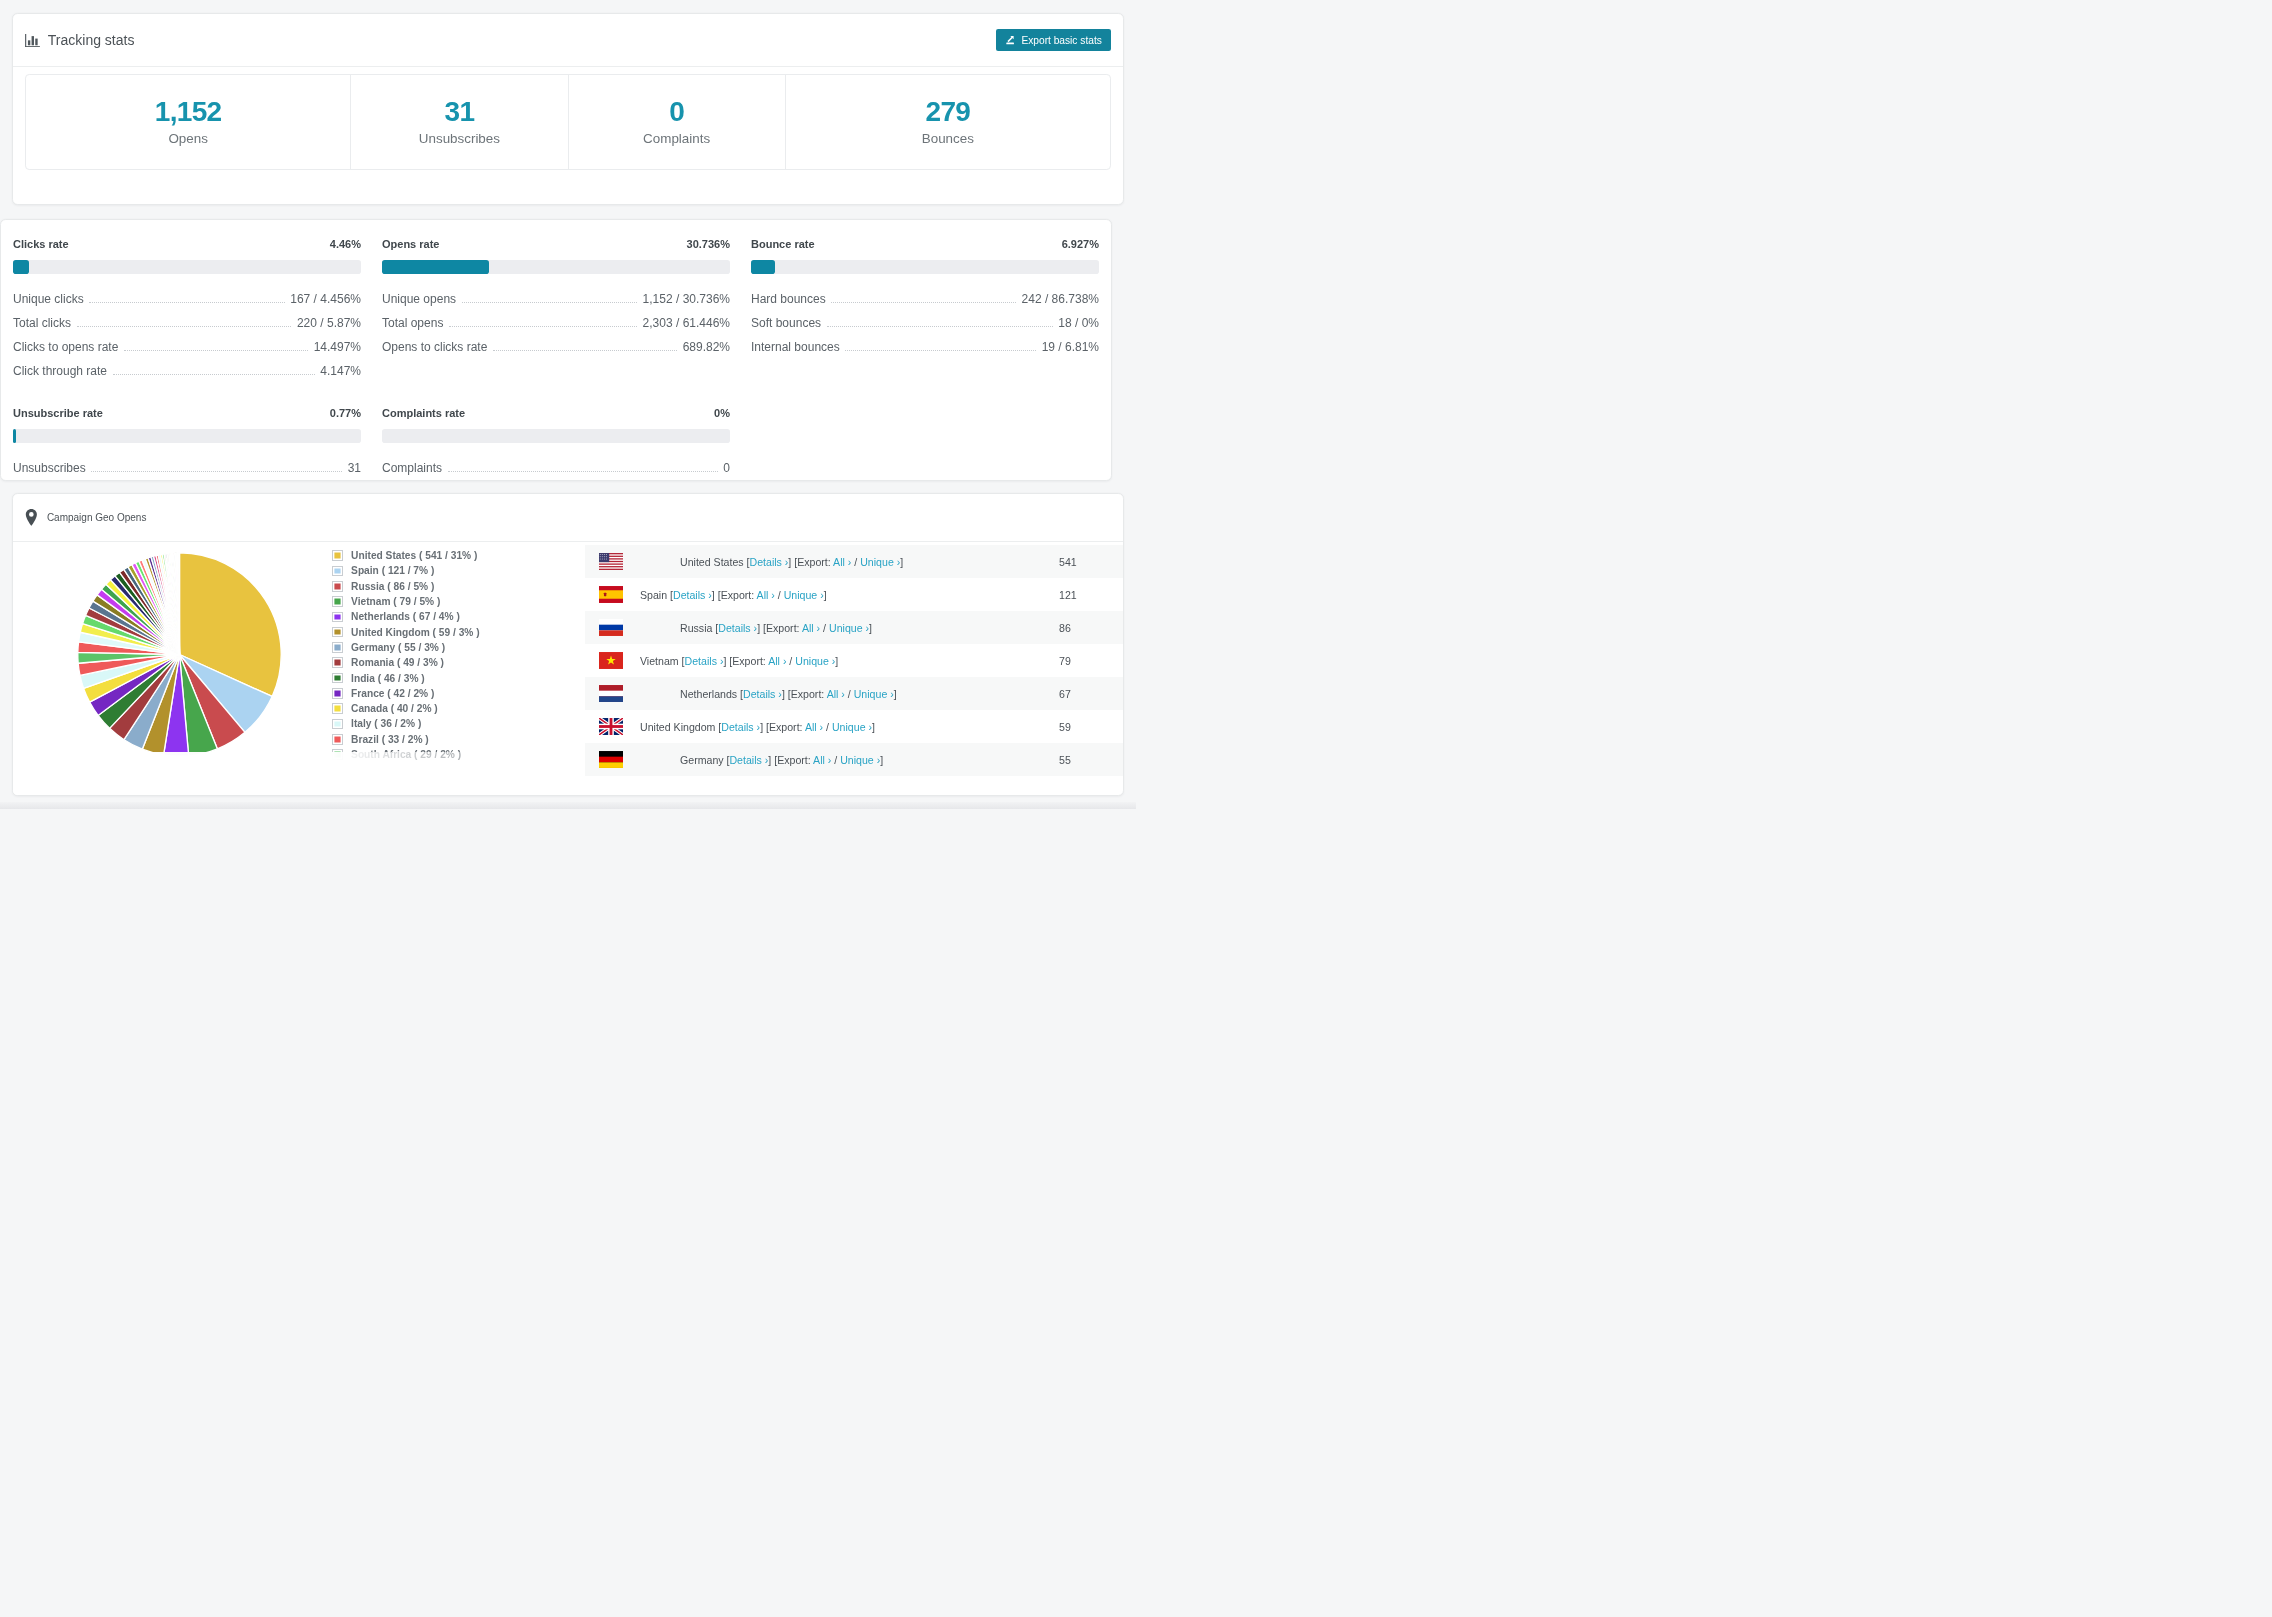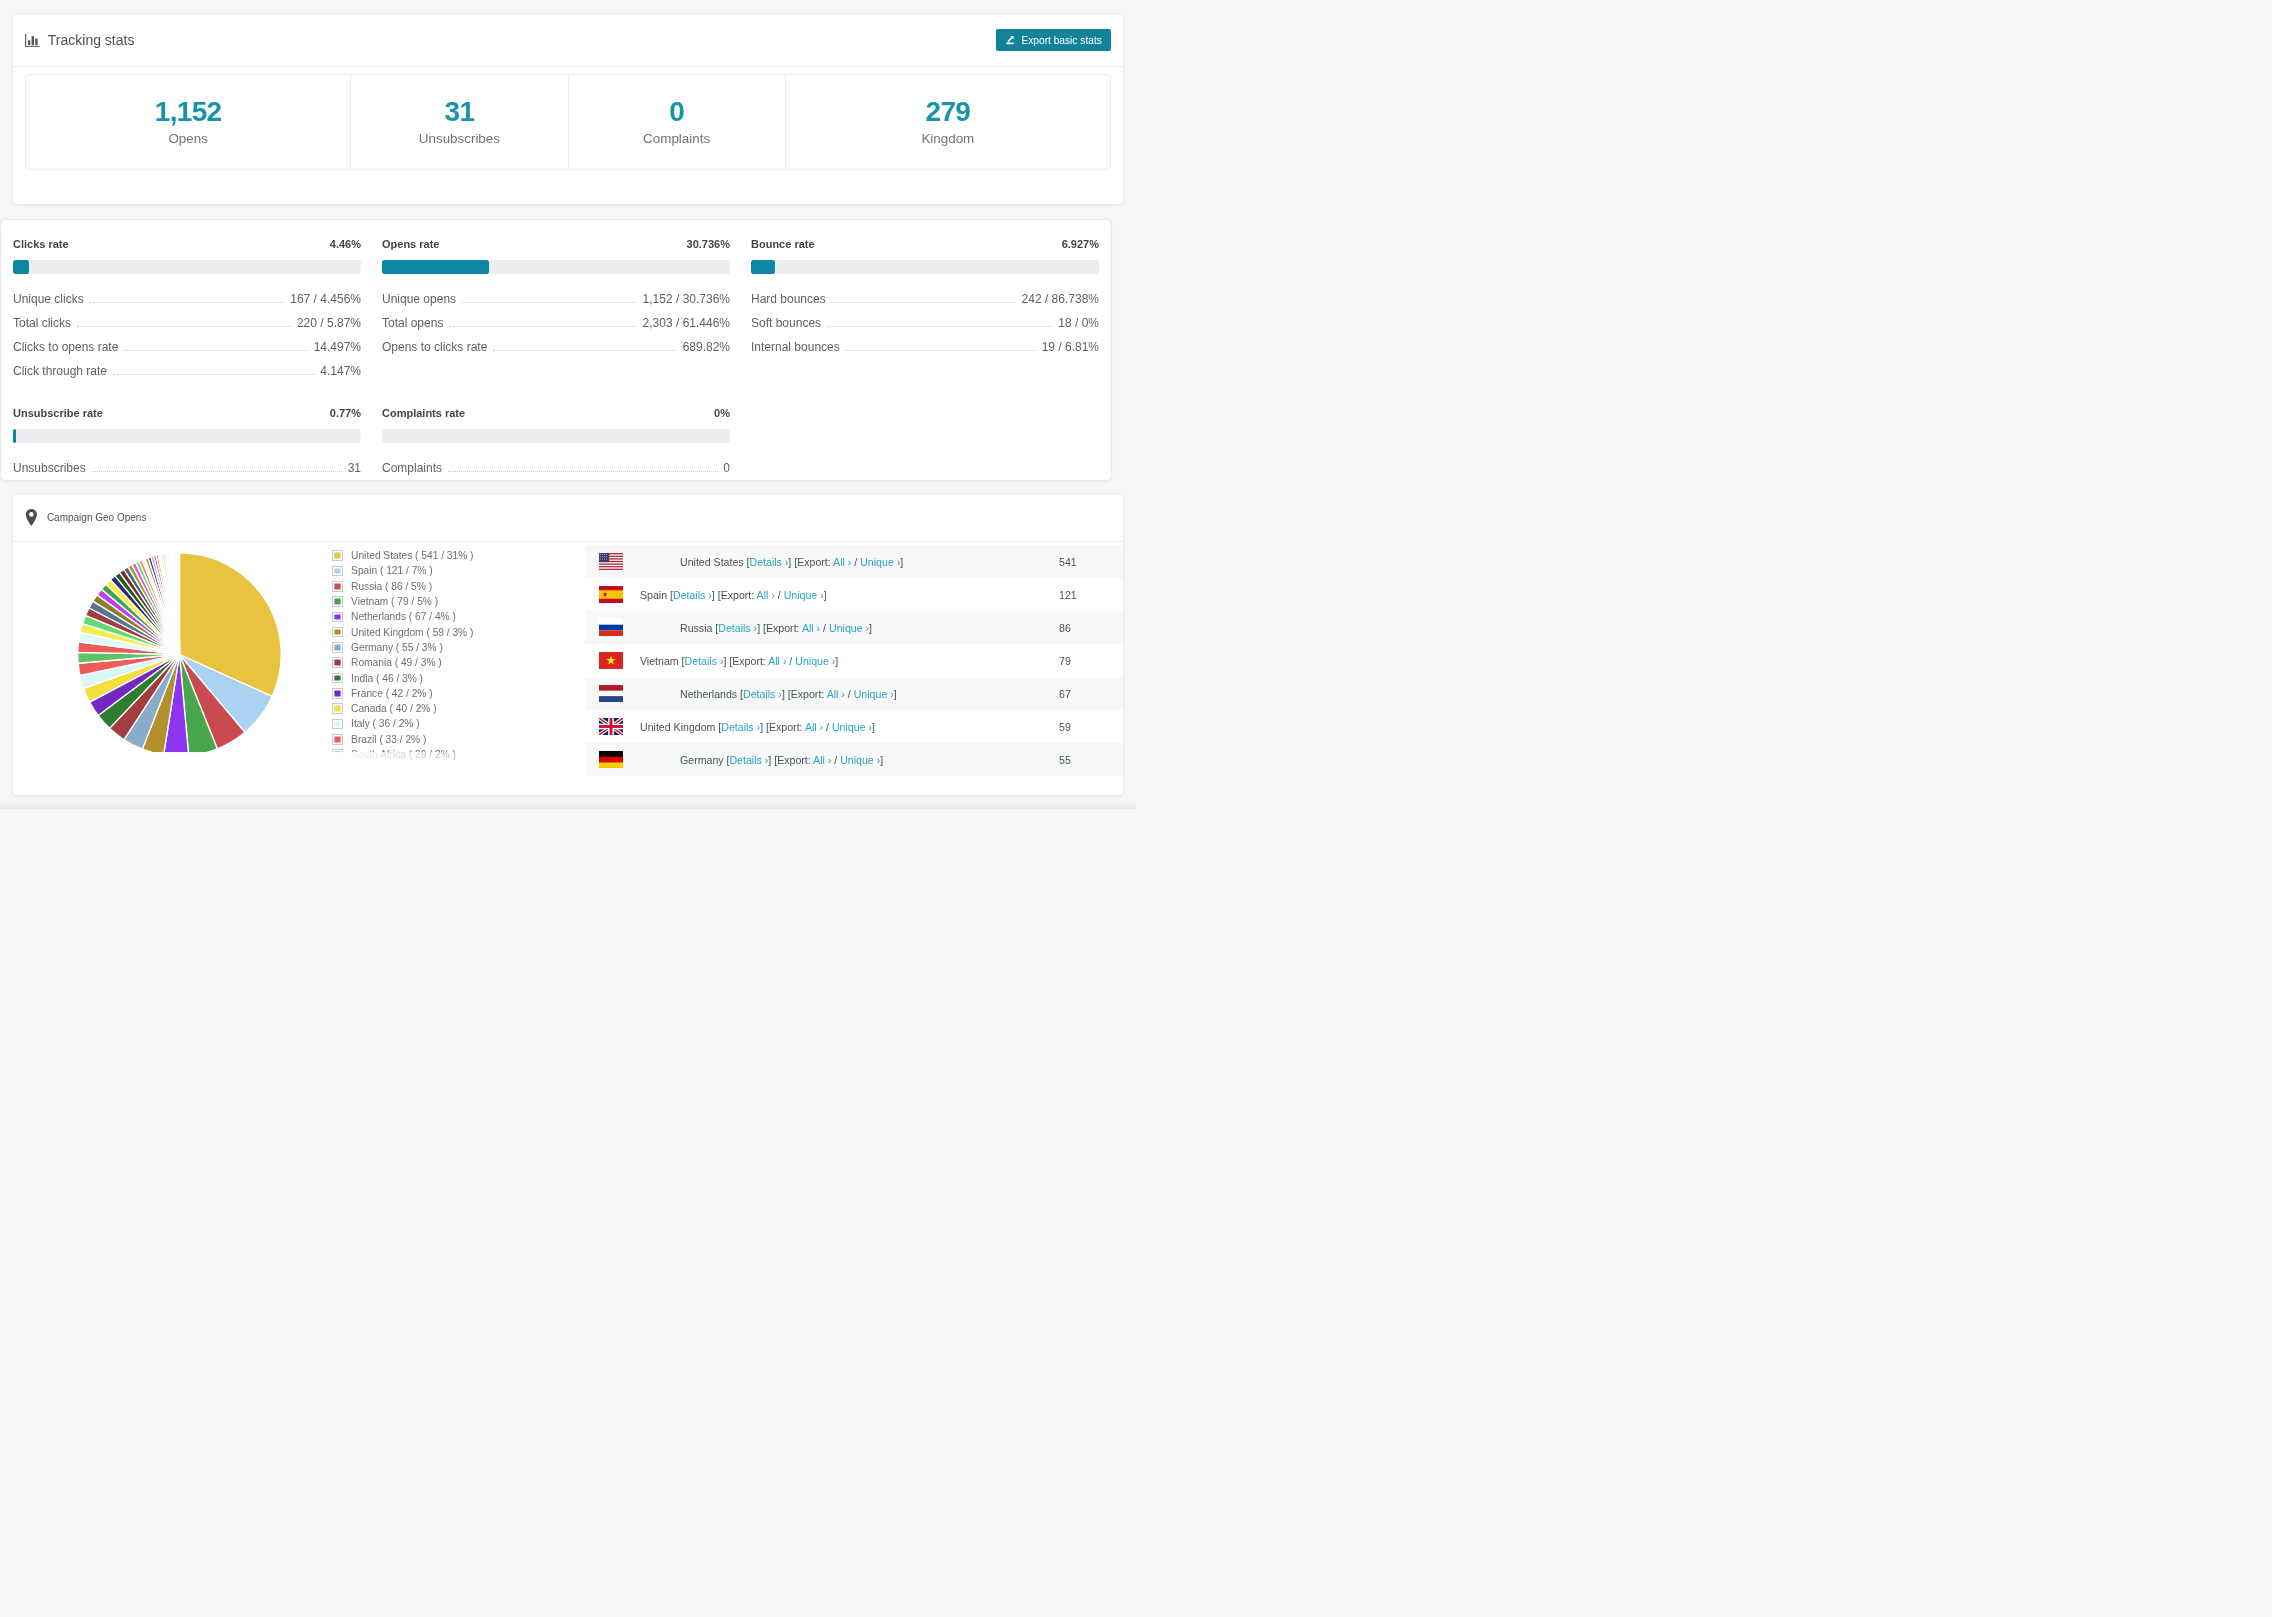--- a/index.html
+++ b/index.html
@@ -33,21 +33,21 @@
   .rate-bar { height:14px; background:#ecedf0; border-radius:2.8px; margin-bottom:12.7px; position:relative; }
   .rate-fill { position:absolute; left:0; top:0; height:100%; background:#0e87a3; border-radius:2.8px; }
   .rate-row { display:flex; align-items:flex-end; font-size:12px; color:#5b6268; padding:5px 0;text-align:center; }
   .leader { flex:1; border-bottom:1.1px dotted #c7cbcf; margin:0 5.6px 2.8px; }
 
   
   #card-geo { left:12px; top:493px; width:1112px; height:303px; overflow:hidden; }
   .geo-header { height:48px; display:flex; align-items:center; gap:9.2px; padding:0 12px;
                 border-bottom:0.7px solid #eceeef; font-size:10px; color:#4c5257; }
   #pie-wrap { position:absolute; left:58px; top:52px; width:217px; height:217px; }
-  #legend { position:absolute; left:319px; top:54px; list-style:none; }
+  #legend { position:absolute; left:319px; top:54px; list-style:none;font-weight:bold; }
   #legend li { display:flex; align-items:center; gap:8.5px; height:15.3px; font-size:10.2px; color:#686f75; }
   .swatch { width:10.6px; height:10.6px; flex:none; border:0.7px solid #c9cdd1;
             box-shadow:inset 0 0 0 1.4px #fff; }
   #geo-table { position:absolute; left:572px; top:51px; width:541px; }
   .geo-row { display:flex; align-items:center; height:33px; padding-left:14px; font-size:10.6px; color:#4b5157; }
   .geo-row.head { height:28px; border-bottom:0.7px solid #e8eaeb; color:#4b5157; }
   .geo-row.stripe { background:#f7f8f8;gap:40px; }
   .flag { width:24px; height:17px; margin-right:17px; flex:none; }
   .flag.ph { visibility:hidden; height:0.7px; }
   .geo-name { flex:1; white-space:nowrap; overflow:hidden; }
@@ -96,21 +96,21 @@
       <div class="stat-box">
         <div class="stat-value">31</div>
         <div class="stat-label">Unsubscribes</div>
       </div>
       <div class="stat-box">
         <div class="stat-value">0</div>
         <div class="stat-label">Complaints</div>
       </div>
       <div class="stat-box wide">
         <div class="stat-value">279</div>
-        <div class="stat-label">Kingdom</div>
+        <div class="stat-label">Bounces</div>
       </div>
     </div>
 </div>
 
 <div class="card" id="card-rates">
   <div class="rate-grid" id="rate-grid">
       <div>
         <div class="rate-head">
           <span>Clicks rate</span>
           <span>4.46%</span>

